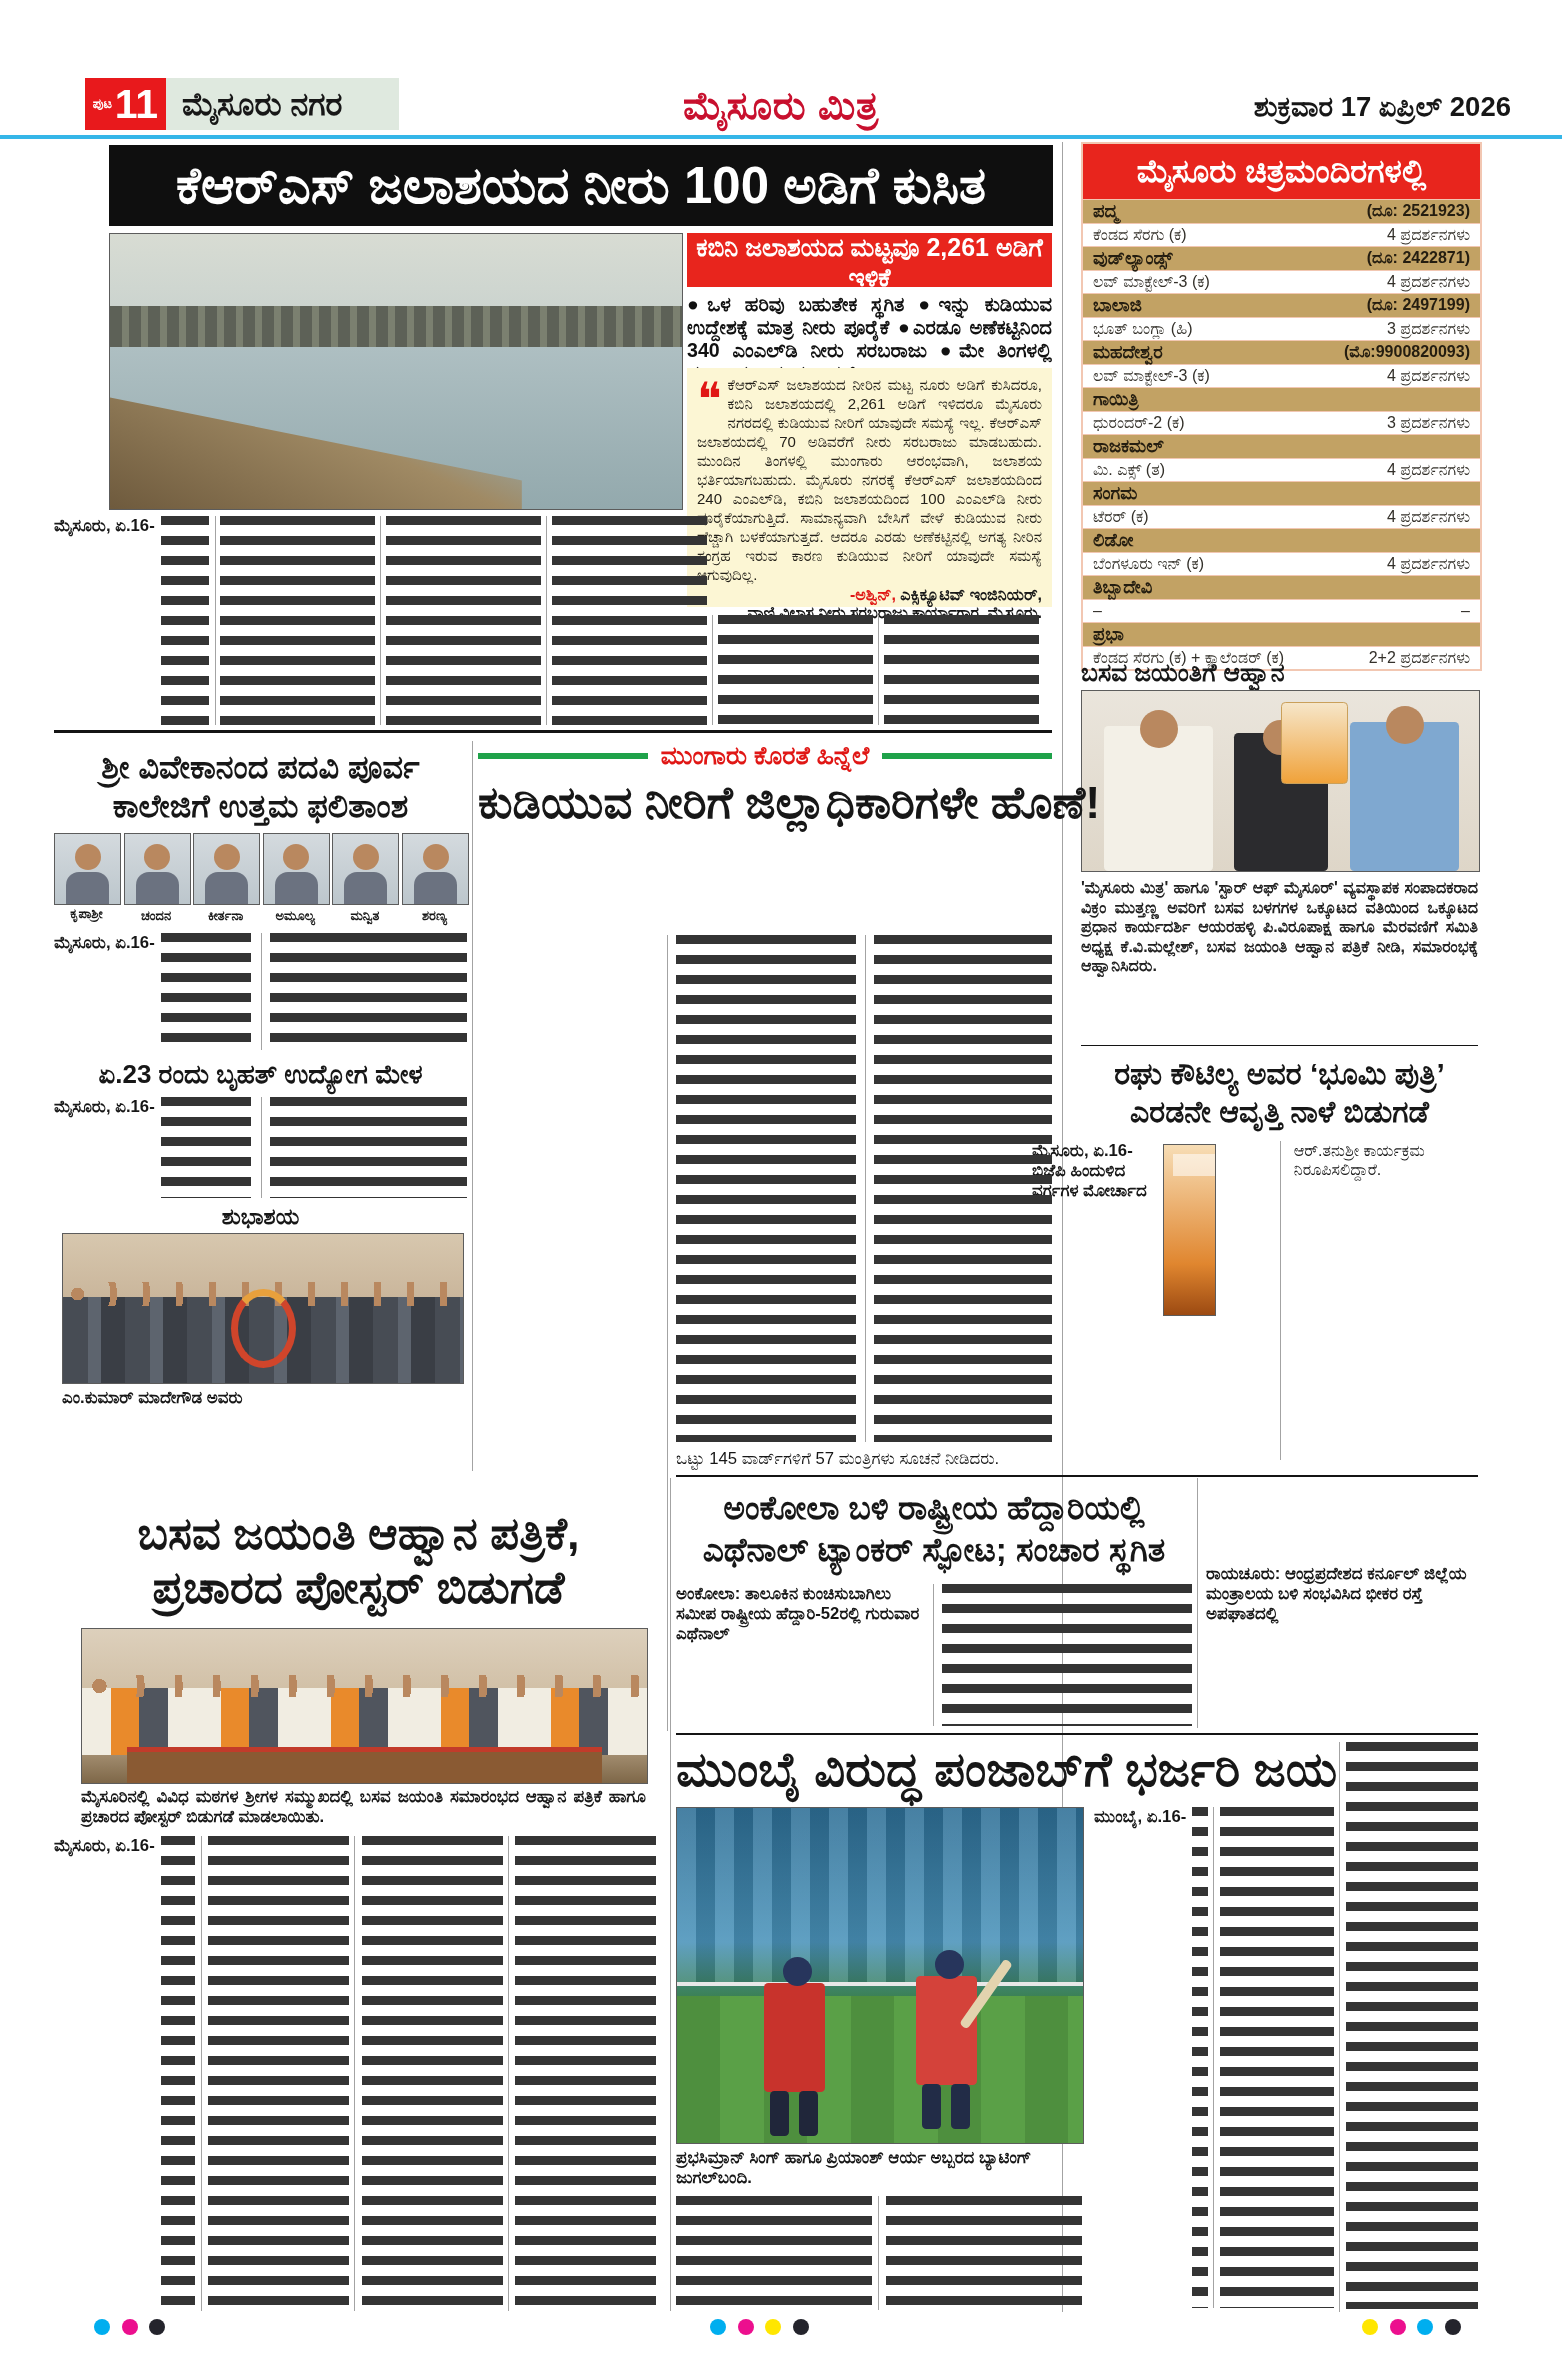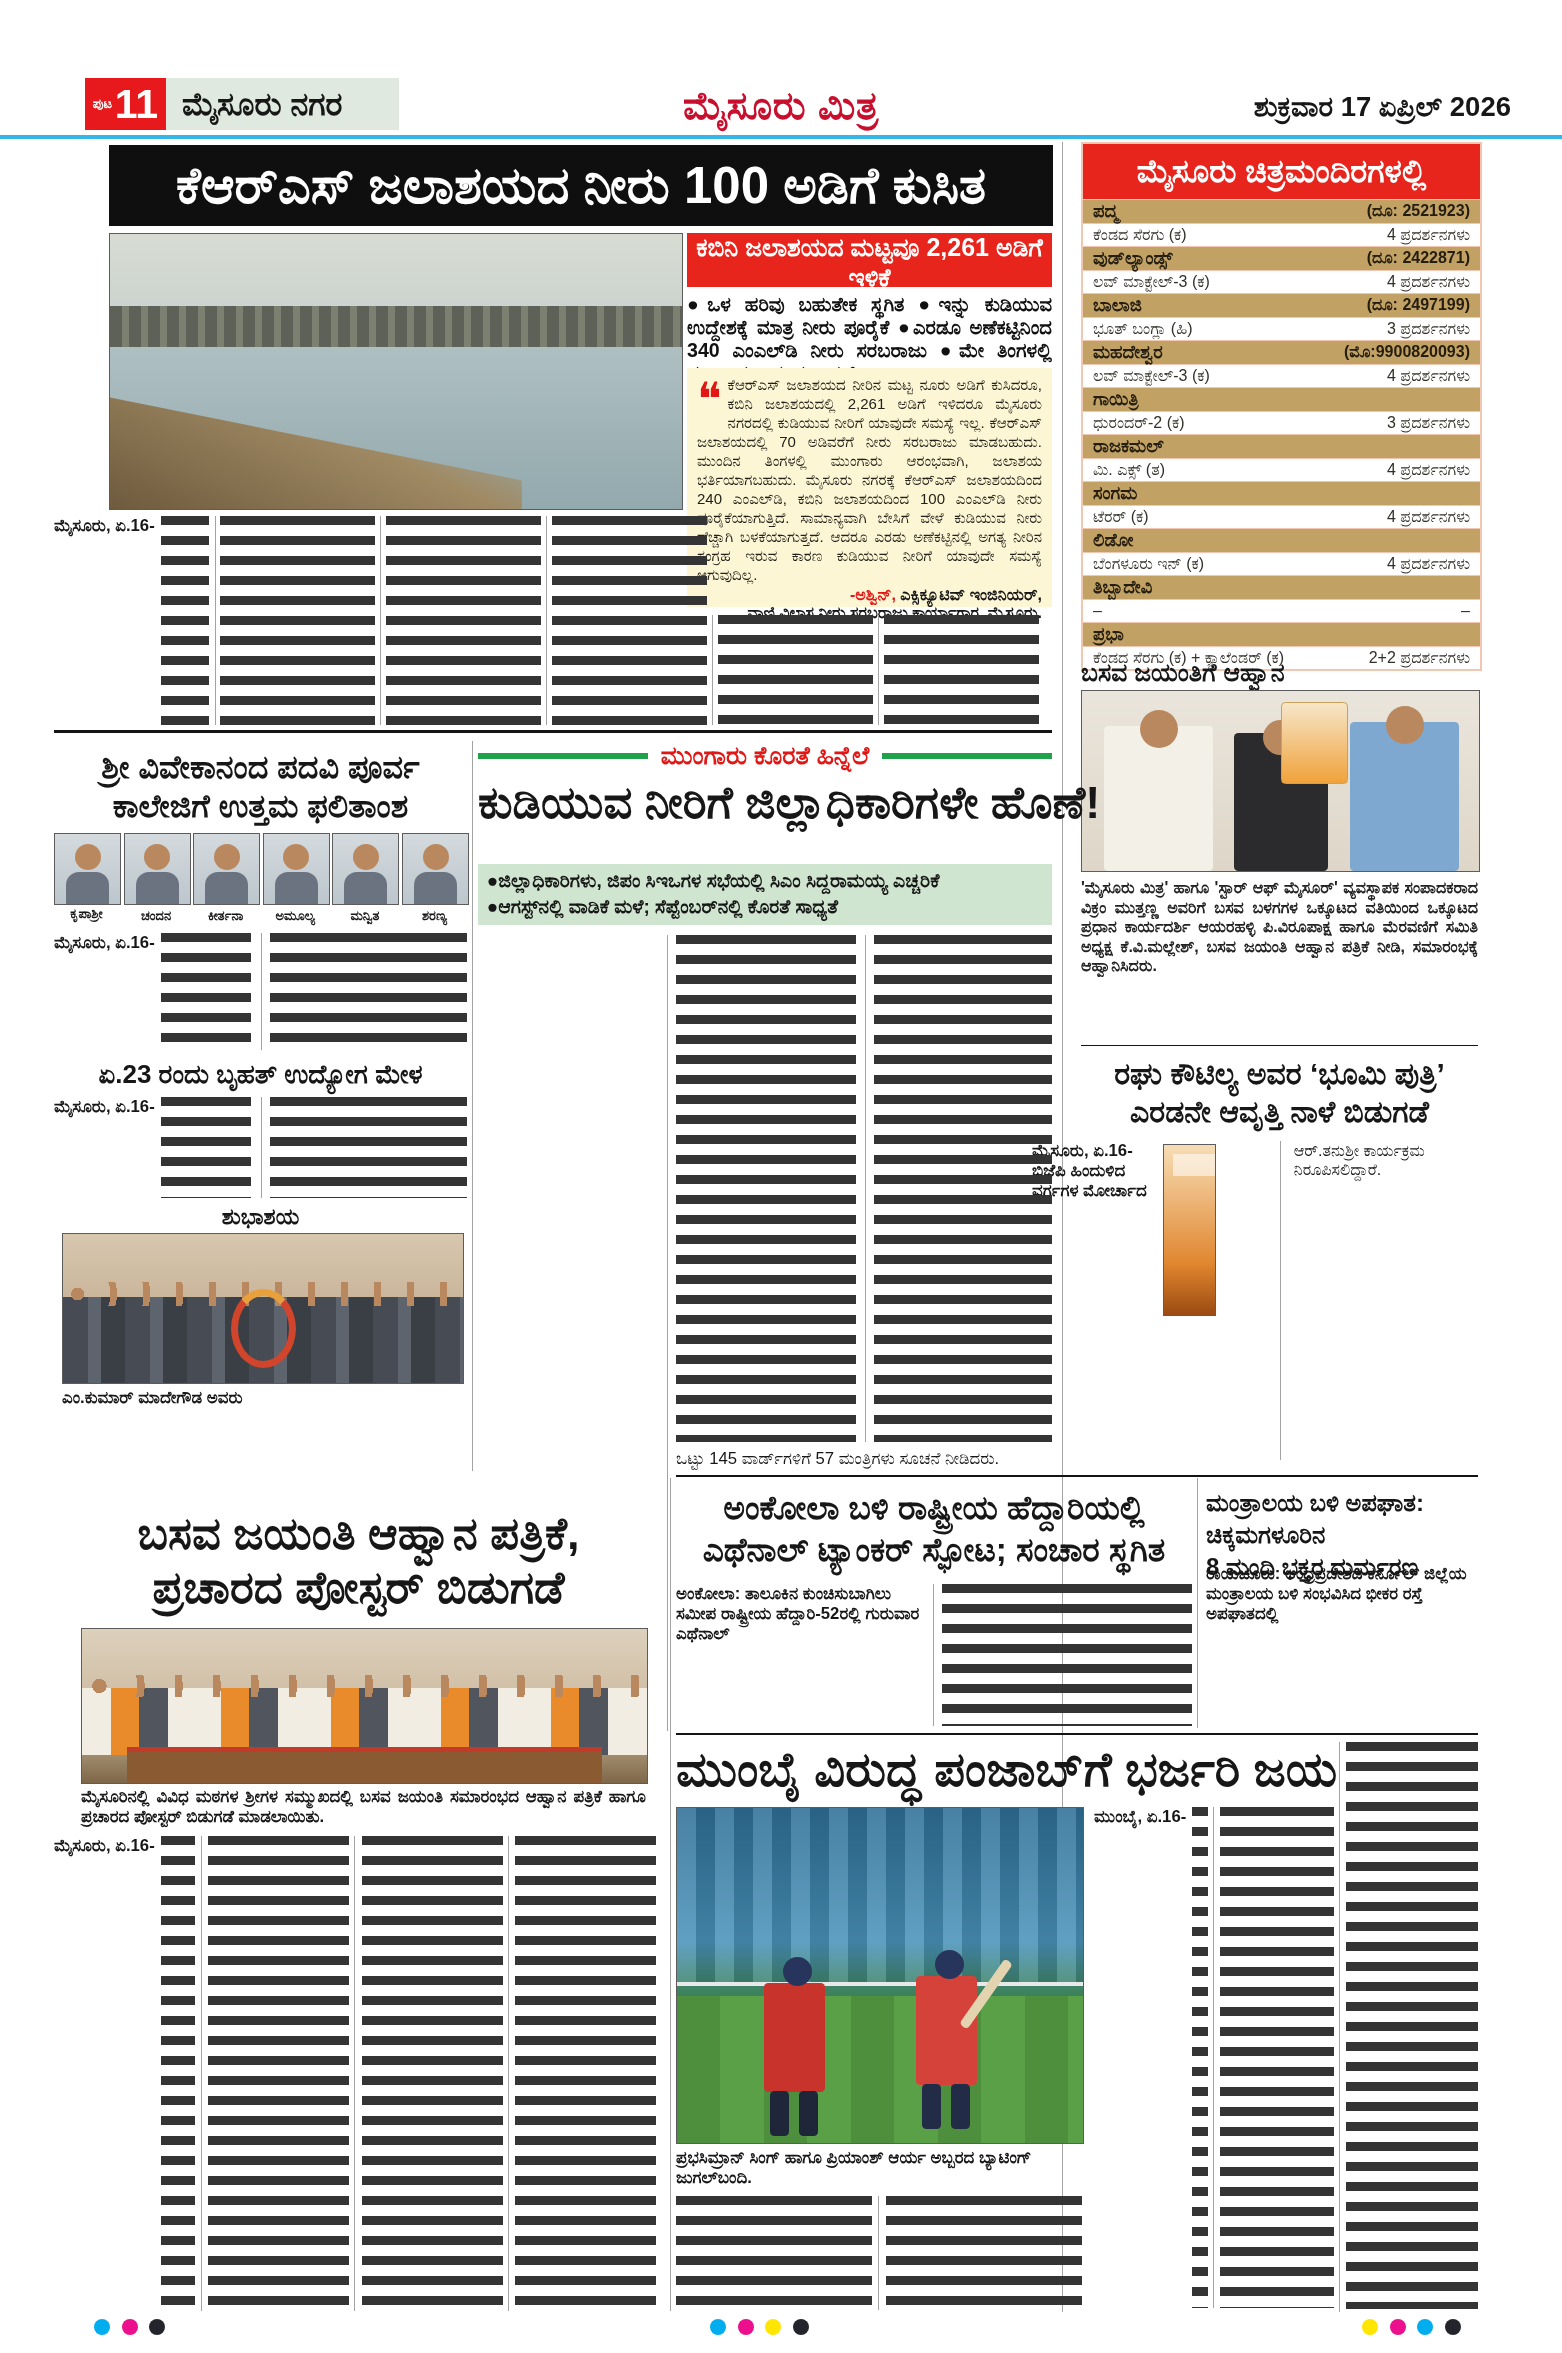--- a/index.html
+++ b/index.html
@@ -339,24 +339,20 @@
     <span class="lead">ಎಂ.ಕುಮಾರ್ ಮಾದೇಗೌಡ ಅವರು</span>
     <div class="gkb"></div>
   </div>
 
   <div class="abs ctr b nowrap" style="left:478px;top:777px;width:574px;font-size:45px">ಕುಡಿಯುವ ನೀರಿಗೆ ಜಿಲ್ಲಾಧಿಕಾರಿಗಳೇ ಹೊಣೆ!</div>
   <div class="abs" style="left:478px;top:741px;width:574px;display:flex;align-items:center;gap:13px;justify-content:center">
     <span style="flex:1;height:5.8px;background:#1fa24a"></span>
     <span class="b" style="color:#e01715;font-size:25px">ಮುಂಗಾರು ಕೊರತೆ ಹಿನ್ನೆಲೆ</span>
     <span style="flex:1;height:5.8px;background:#1fa24a"></span>
   </div>
-  <div class="abs" style="left:478px;top:864px;width:574px;height:61px;background:#cfe5cf;padding:4.3px 8.7px;box-sizing:border-box">
-    <div class="b" style="font-size:19px;line-height:26px">●ಜಿಲ್ಲಾಧಿಕಾರಿಗಳು, ಜಿಪಂ ಸಿಇಒಗಳ ಸಭೆಯಲ್ಲಿ ಸಿಎಂ ಸಿದ್ದರಾಮಯ್ಯ ಎಚ್ಚರಿಕೆ</div>
-    <div class="b" style="font-size:19px;line-height:26px">●ಆಗಸ್ಟ್‌ನಲ್ಲಿ ವಾಡಿಕೆ ಮಳೆ; ಸೆಪ್ಟೆಂಬರ್‌ನಲ್ಲಿ ಕೊರತೆ ಸಾಧ್ಯತೆ</div>
-  </div>
   <div class="col" style="left:676px;top:935px;width:180px;height:507px">
       <div class="gk"></div>
     </div>
   <div class="col" style="left:874px;top:935px;width:178px;height:507px">
       <div class="gk"></div>
     </div>
   <div class="abs" style="left:676px;top:1449px;width:376px;font-size:16.7px">ಒಟ್ಟು 145 ವಾರ್ಡ್‌ಗಳಿಗೆ 57 ಮಂತ್ರಿಗಳು ಸೂಚನೆ ನೀಡಿದರು.</div>
   <div class="vr" style="left:667px;top:935px;height:796px"></div>
   <div class="vr" style="left:865px;top:935px;height:507px"></div>
 
@@ -368,24 +364,20 @@
   <div class="col" style="left:676px;top:1584px;width:250px;height:142px">
     <span class="lead">ಅಂಕೋಲಾ: ತಾಲೂಕಿನ ಕುಂಚಿಸುಬಾಗಿಲು ಸಮೀಪ ರಾಷ್ಟ್ರೀಯ ಹೆದ್ದಾರಿ-52ರಲ್ಲಿ ಗುರುವಾರ ಎಥೆನಾಲ್</span>
     <div class="gk"></div>
   </div>
   <div class="col" style="left:942px;top:1584px;width:250px;height:142px">
       <div class="gk"></div>
     </div>
   <div class="vr" style="left:933px;top:1584px;height:142px"></div>
   <div class="vr" style="left:1197px;top:1478px;height:250px"></div>
 
-  <div class="abs b" style="left:1206px;top:1487px;width:272px;font-size:24px;line-height:32px">
-    <span>ಮಂತ್ರಾಲಯ ಬಳಿ ಅಪಘಾತ: ಚಿಕ್ಕಮಗಳೂರಿನ</span><br>
-    <span>8 ಮಂದಿ ಭಕ್ತರ ದುರ್ಮರಣ</span>
-  </div>
   <div class="col" style="left:1206px;top:1564px;width:272px;height:162px">
     <span class="lead">ರಾಯಚೂರು: ಆಂಧ್ರಪ್ರದೇಶದ ಕರ್ನೂಲ್ ಜಿಲ್ಲೆಯ ಮಂತ್ರಾಲಯ ಬಳಿ ಸಂಭವಿಸಿದ ಭೀಕರ ರಸ್ತೆ ಅಪಘಾತದಲ್ಲಿ</span>
     <div class="gk"></div>
   </div>
 
   <div class="vr" style="left:670px;top:1478px;height:833px"></div>
   <div class="abs ctr b" style="left:54px;top:1507px;width:609px;font-size:45px;line-height:54px">
     <span>ಬಸವ ಜಯಂತಿ ಆಹ್ವಾನ ಪತ್ರಿಕೆ,</span><br>
     <span>ಪ್ರಚಾರದ ಪೋಸ್ಟರ್ ಬಿಡುಗಡೆ</span>
   </div>

